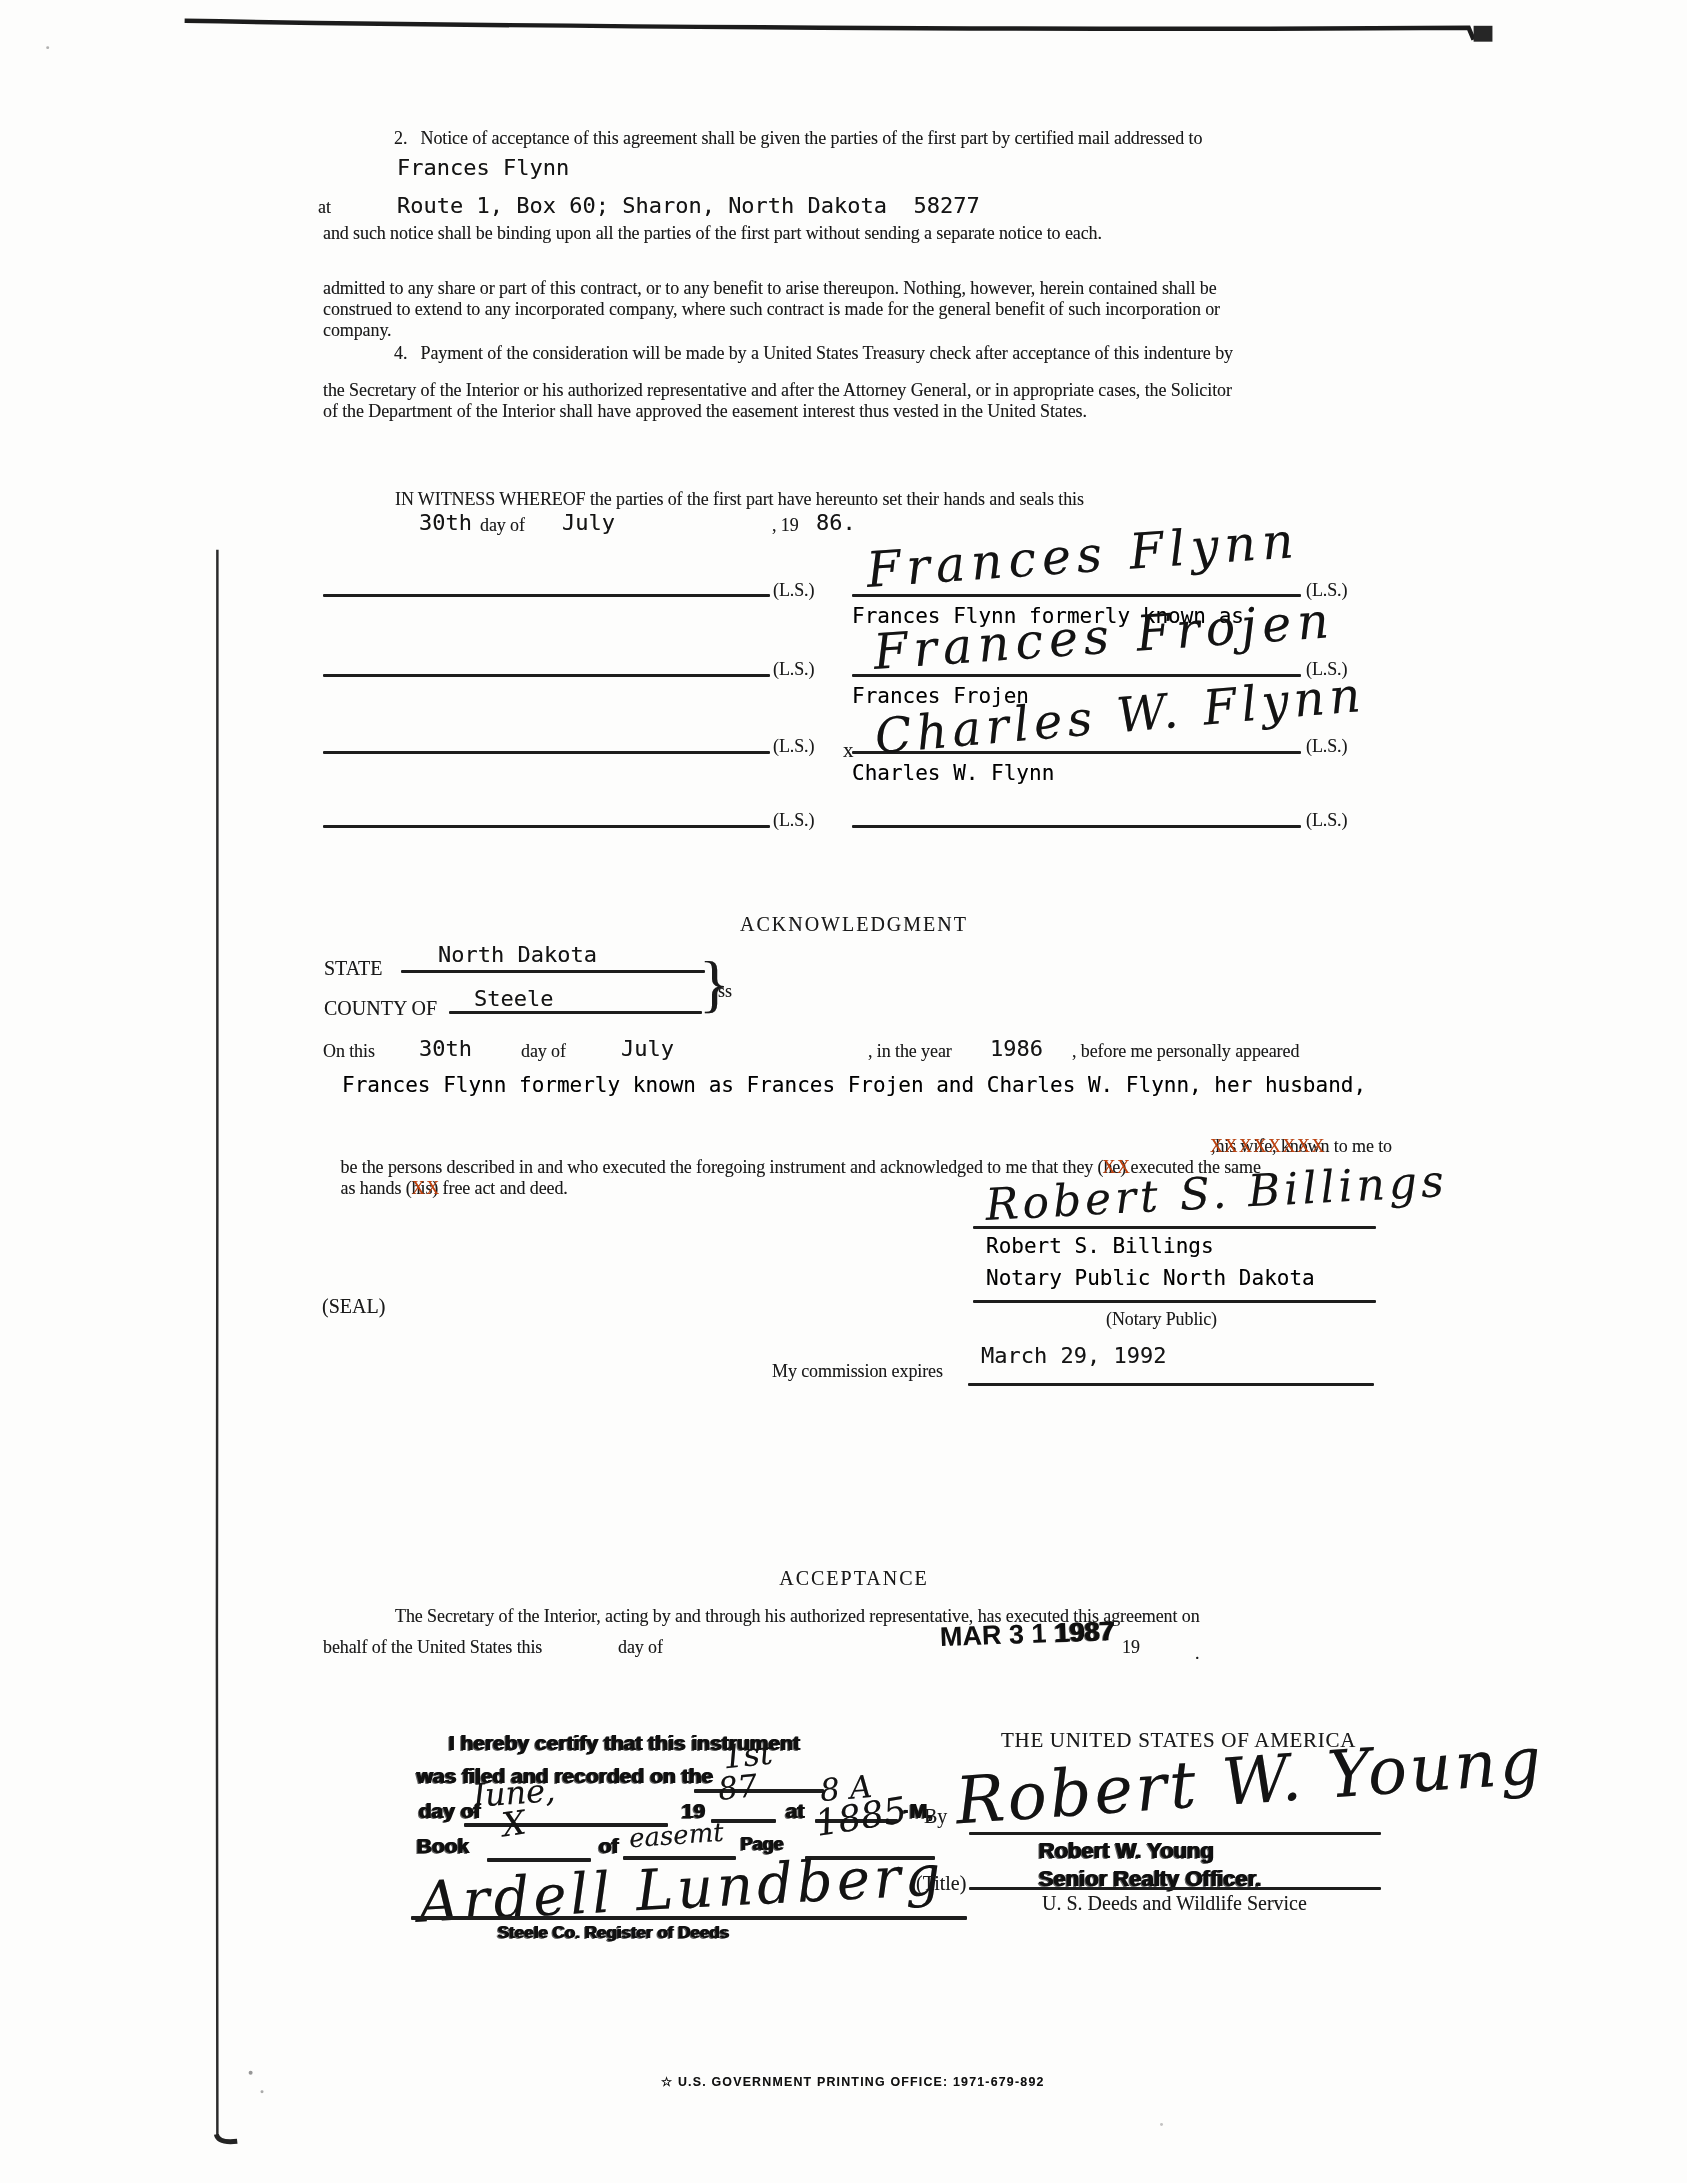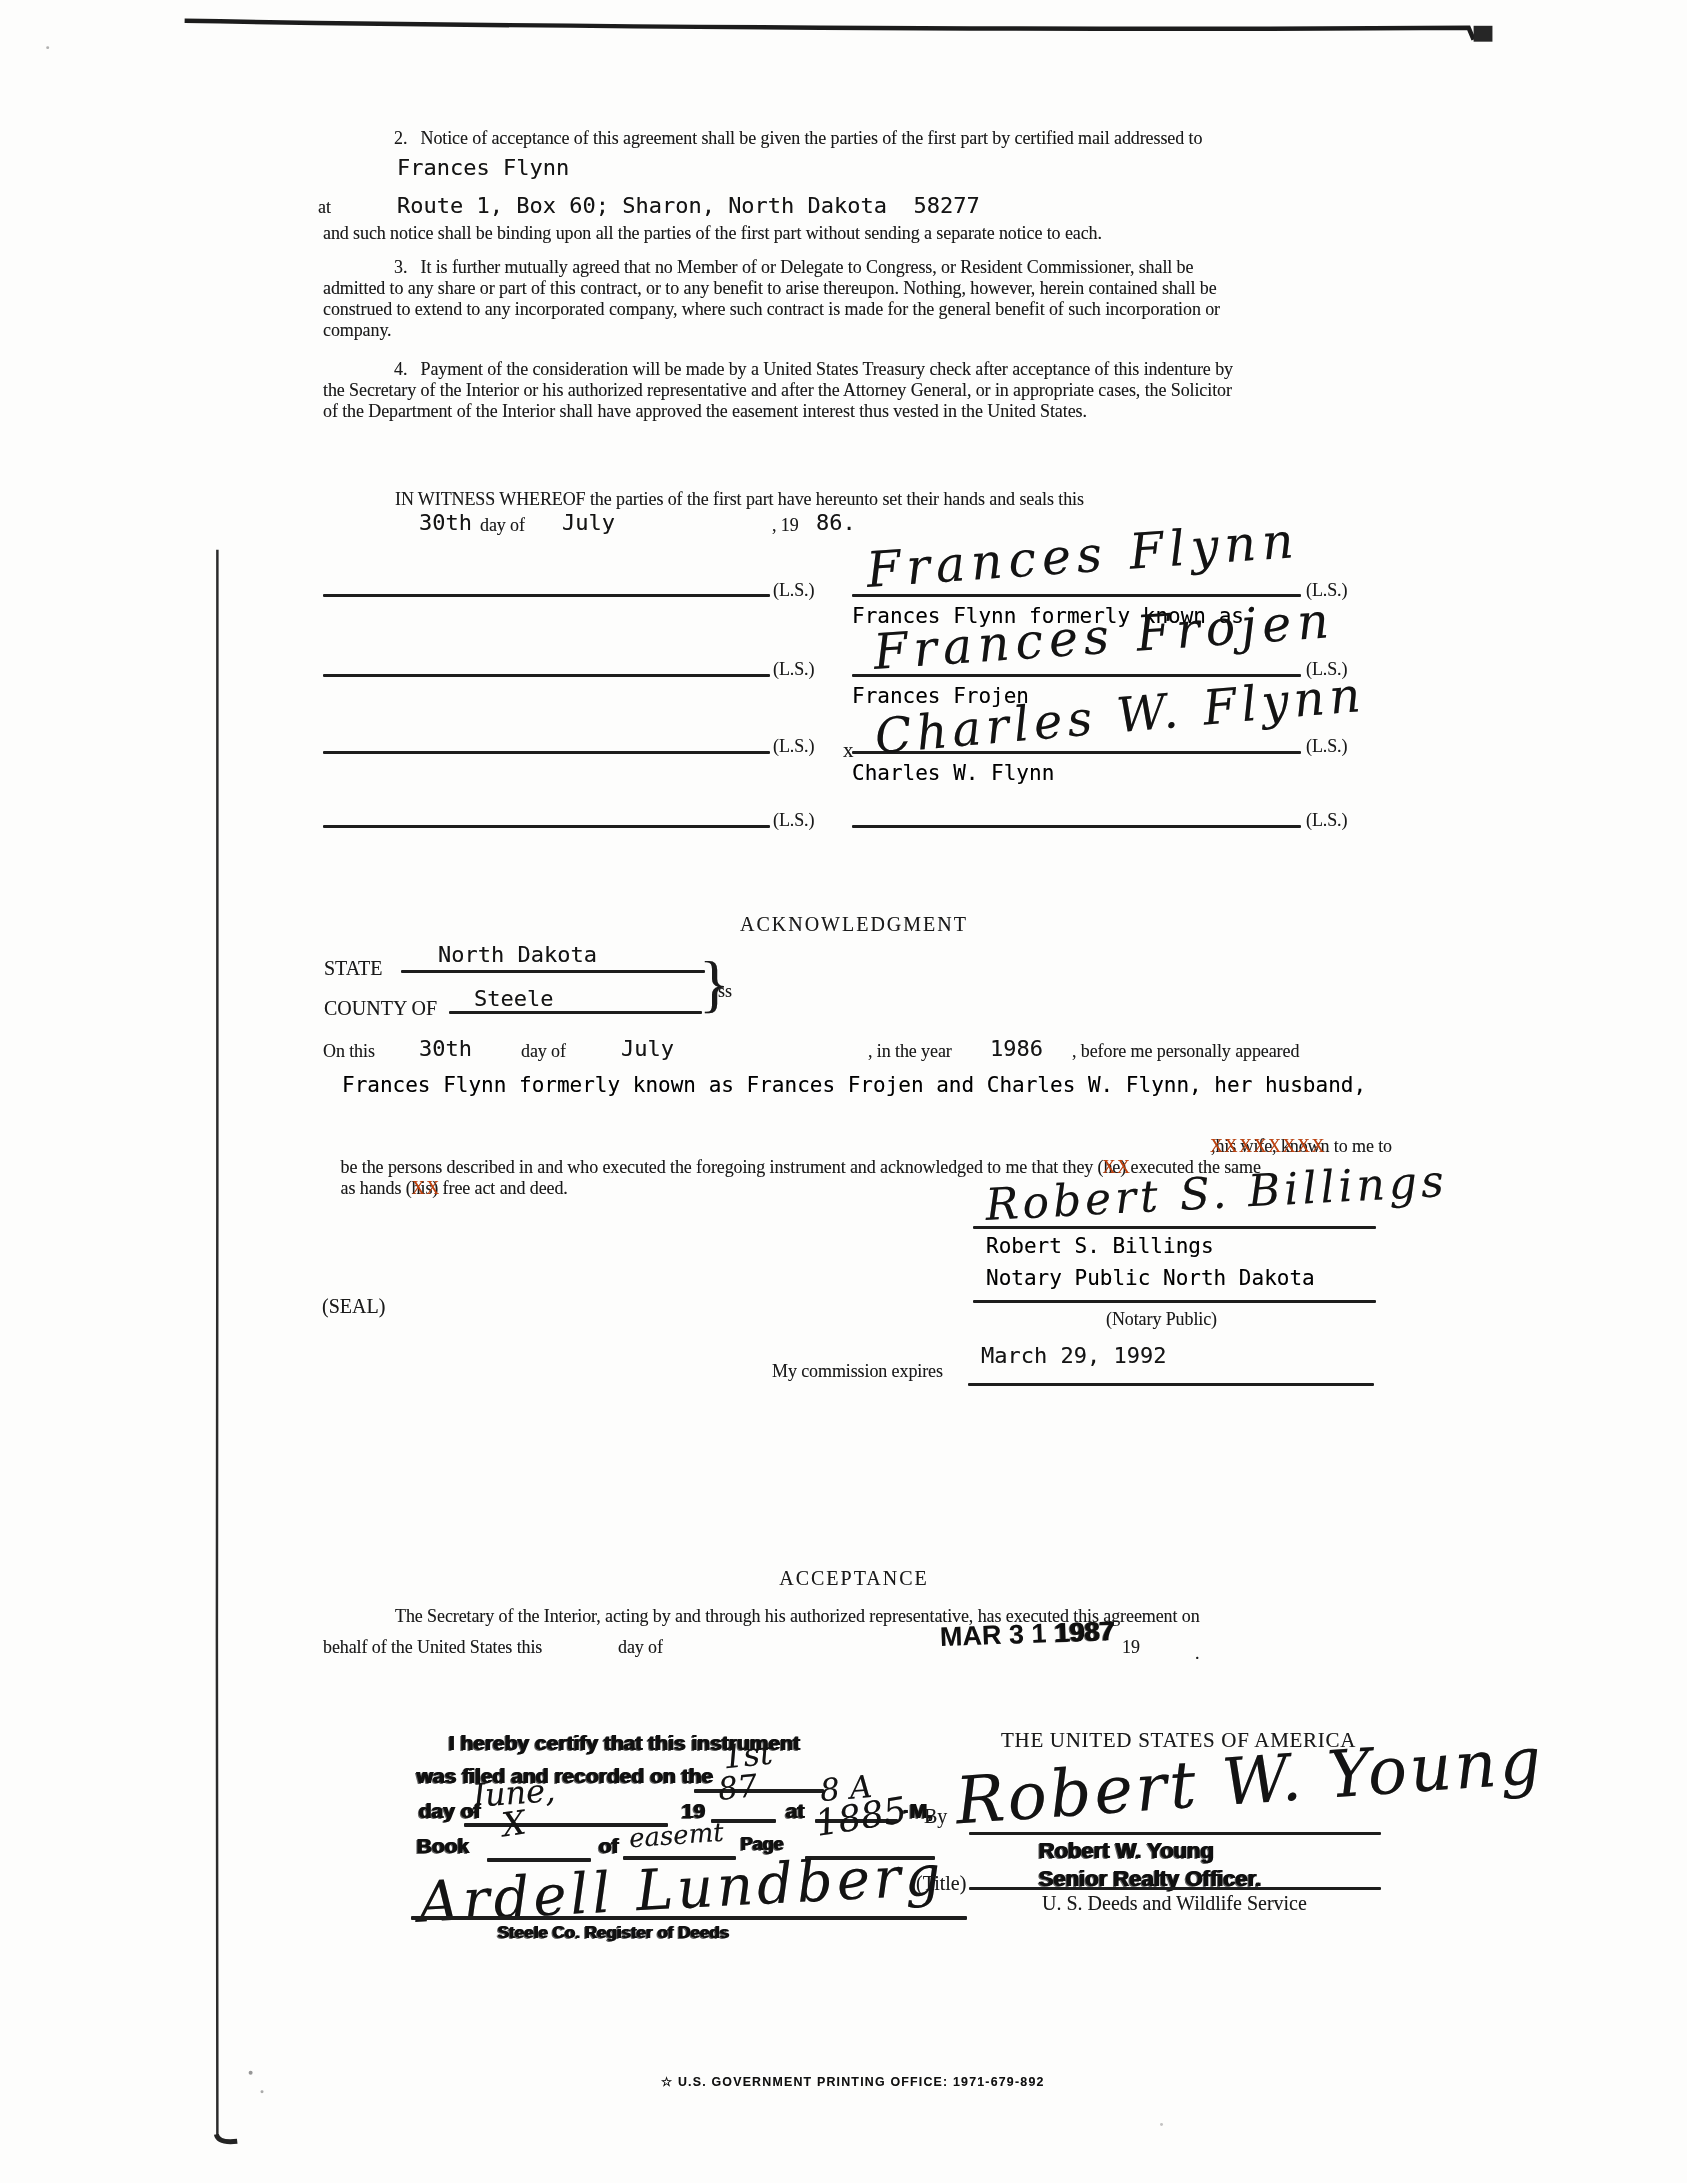--- a/index.html
+++ b/index.html
@@ -35,26 +35,25 @@
     <circle cx="96" cy="96" r="3" fill="#555" opacity=".45"></circle>
     <circle cx="2341" cy="4282" r="3" fill="#555" opacity=".35"></circle>
   </svg>
 
   <div class="t s36" style="left:394px;top:128px">2.   Notice of acceptance of this agreement shall be given the parties of the first part by certified mail addressed to</div>
   <div class="t m44" style="left:397px;top:155px">Frances Flynn</div>
   <div class="t s36" style="left:318px;top:197px">at</div>
   <div class="t m44" style="left:397px;top:193px">Route 1, Box 60; Sharon, North Dakota  58277</div>
   <div class="t s36" style="left:323px;top:223px">and such notice shall be binding upon all the parties of the first part without sending a separate notice to each.</div>
 
-  <div class="t s36" style="left:394px;top:257px">3.   It is further mutually agreed that no Member of or Delegate to Congress, or Resident Commissioner, shall be</div>
   <div class="t s36" style="left:323px;top:278px">admitted to any share or part of this contract, or to any benefit to arise thereupon. Nothing, however, herein contained shall be</div>
   <div class="t s36" style="left:323px;top:299px">construed to extend to any incorporated company, where such contract is made for the general benefit of such incorporation or</div>
   <div class="t s36" style="left:323px;top:320px">company.</div>
 
-  <div class="t s36" style="left:394px;top:359px">4.   Payment of the consideration will be made by a United States Treasury check after acceptance of this indenture by</div>
+  <div class="t s36" style="left:394px;top:343px">4.   Payment of the consideration will be made by a United States Treasury check after acceptance of this indenture by</div>
   <div class="t s36" style="left:323px;top:380px">the Secretary of the Interior or his authorized representative and after the Attorney General, or in appropriate cases, the Solicitor</div>
   <div class="t s36" style="left:323px;top:401px">of the Department of the Interior shall have approved the easement interest thus vested in the United States.</div>
 
   <div class="t s36" style="left:395px;top:489px">IN WITNESS WHEREOF the parties of the first part have hereunto set their hands and seals this</div>
   <div class="t m44" style="left:419px;top:510px">30th</div>
   <div class="t s36" style="left:480px;top:515px">day of</div>
   <div class="t m44" style="left:562px;top:510px">July</div>
   <div class="t s36" style="left:772px;top:515px">, 19</div>
   <div class="t m44" style="left:816px;top:510px">86.</div>
 

